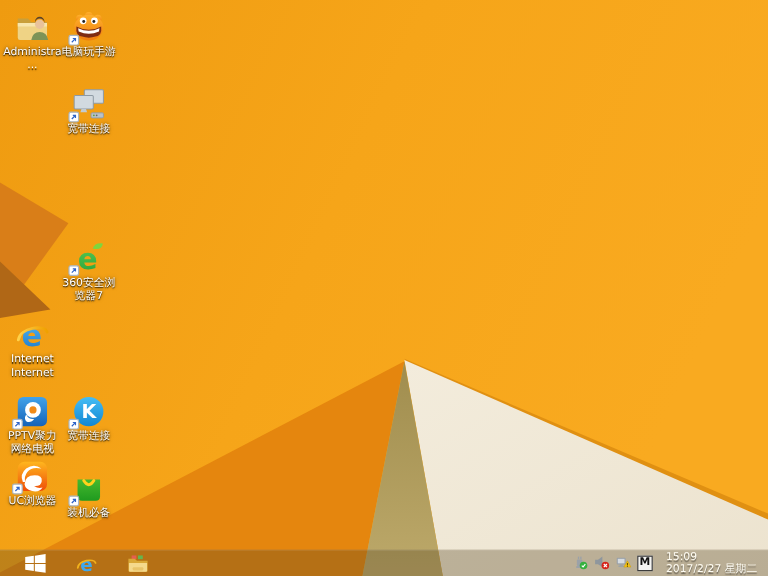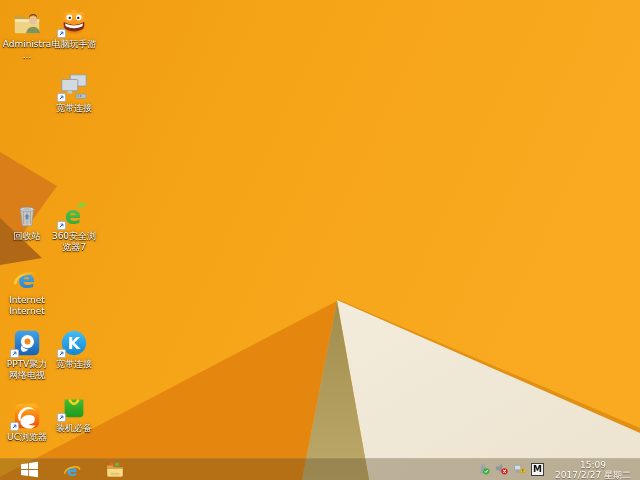--- a/index.html
+++ b/index.html
@@ -17,21 +17,21 @@
   
   .taskbar{position:absolute;left:0;right:0;bottom:0;height:22px;z-index:2;
     background:rgba(88,70,34,0.34);border-top:1px solid rgba(255,255,255,0.10);
     display:flex;align-items:center;box-sizing:border-box;}
   .tb-left{display:flex;align-items:center;gap:19px;padding-left:17px;}
   .tb-btn{display:flex;align-items:center;justify-content:center;width:24px;height:20px;}
   .tb-spacer{flex:1;}
   .tray{display:flex;align-items:center;gap:5px;padding-right:6px;}
   .ime-box{width:13px;height:13px;background:#f4f4f2;border:1px solid #3c3c3c;box-sizing:border-box;
     display:flex;align-items:center;justify-content:center;font-size:9px;font-weight:bold;color:#111;line-height:1;}
-  .clock{margin-left:6px;text-align:center;font-size:9px;line-height:10px;color:#fffdf4;
+  .clock{margin-left:6px;text-align:left;font-size:9px;line-height:10px;color:#fffdf4;
     text-shadow:0 1px 1px rgba(0,0,0,.45);white-space:nowrap;padding-right:3px;}
 </style>
 </head>
 <body>
 
 <div class="screen">
 
   <svg class="wallpaper" viewBox="0 0 640 480" preserveAspectRatio="none">
     <defs>
       <linearGradient id="gbase" x1="0" y1="0" x2="1" y2="0.35">
@@ -119,32 +119,20 @@
           <svg viewBox="0 0 10 10" width="7" height="7">
               <path d="M2.6,7.4 L6.8,3.2 M3.8,3 h3.2 v3.2" stroke="#2f64c8" stroke-width="1.4" fill="none"></path>
             </svg>
         </span>
       </div>
       <div class="lbl">宽带连接</div>
     </div>
 
 
 
-    <div class="dicon" style="left:2px;top:198px">
-      <div class="art">
-        <svg viewBox="0 0 32 32" width="30" height="30">
-          <path d="M9,10 l1.8,16 q0.2,1.6 1.8,1.6 h6.8 q1.6,0 1.8,-1.6 L23,10 z" fill="rgba(206,213,219,0.85)" stroke="#8d969d" stroke-width="0.8"></path>
-          <path d="M12.4,12.5 v13 M16,12.5 v13.5 M19.6,12.5 v13" stroke="rgba(120,130,138,0.55)" stroke-width="1" fill="none"></path>
-          <path d="M13,17.5 l3,-2.6 3,2.6 h-1.6 v3 h-2.8 v-3 z" fill="#3b79c9" opacity="0.75"></path>
-          <ellipse cx="16" cy="10" rx="7.3" ry="2.4" fill="#d8dee3" stroke="#8d969d" stroke-width="0.8"></ellipse>
-          <ellipse cx="16" cy="10" rx="4.6" ry="1.3" fill="#aeb6bd"></ellipse>
-        </svg>
-      </div>
-      <div class="lbl">回收站</div>
-    </div>
 
     <div class="dicon" style="left:49px;top:198px">
       <div class="art">
         <svg viewBox="0 0 32 32" width="30" height="30">
           <defs>
               <linearGradient id="g360" x1="0" y1="0" x2="0" y2="1">
             <stop offset="0" stop-color="#5fcd54"></stop>
                 <stop offset="1" stop-color="#27a23a"></stop>
               </linearGradient>
             </defs>
@@ -218,21 +206,21 @@
         </svg>
         <span class="badge">
           <svg viewBox="0 0 10 10" width="7" height="7">
               <path d="M2.6,7.4 L6.8,3.2 M3.8,3 h3.2 v3.2" stroke="#2f64c8" stroke-width="1.4" fill="none"></path>
             </svg>
         </span>
       </div>
       <div class="lbl">宽带连接</div>
     </div>
 
-    <div class="dicon" style="left:2px;top:399px">
+    <div class="dicon" style="left:2px;top:380px">
       <div class="art">
         <svg viewBox="0 0 32 32" width="30" height="30">
           <defs>
               <linearGradient id="guc" x1="0" y1="0" x2="0" y2="1">
             <stop offset="0" stop-color="#ffb61e"></stop>
                 <stop offset="1" stop-color="#ef4d08"></stop>
               </linearGradient>
             </defs>
           <rect x="3" y="3" width="26" height="26" rx="6" fill="url(#guc)"></rect>
           <path d="M7.5,21 q-3,-7 3,-12 q7,-5 13.5,0 q-8.5,-2 -12.5,3 q-3,4 -2,9 z" fill="#fff"></path>

